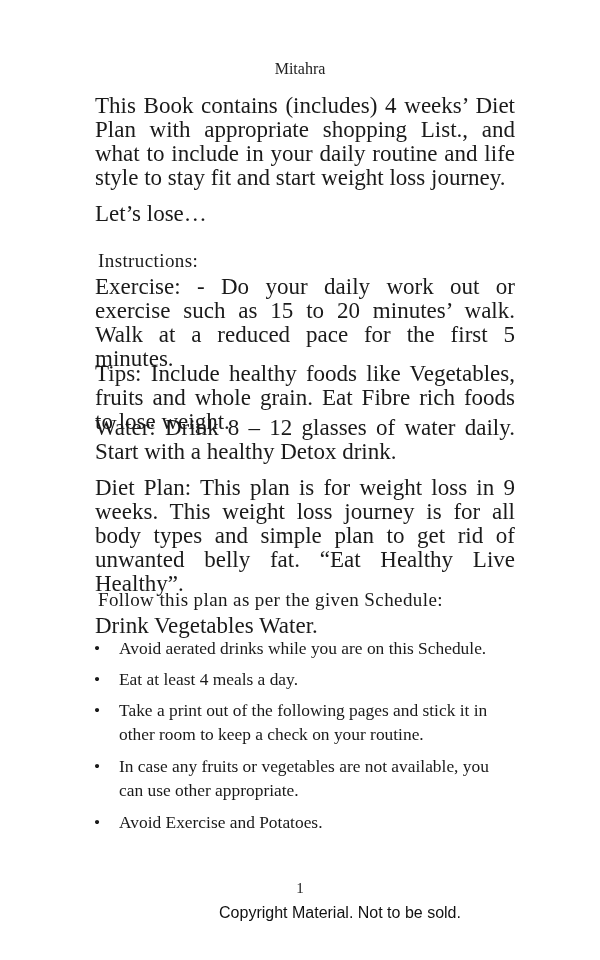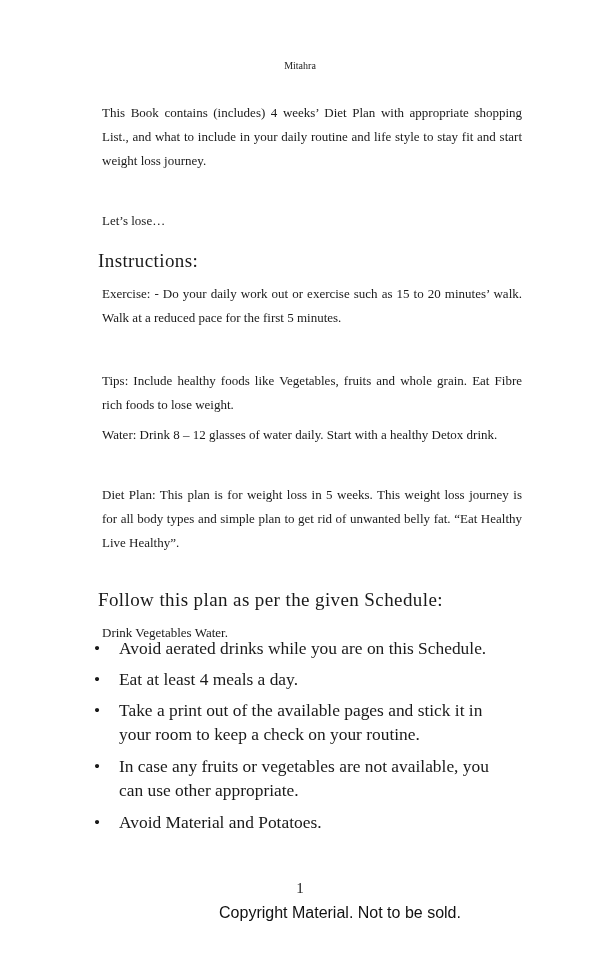--- a/index.html
+++ b/index.html
@@ -14,31 +14,31 @@
       overflow: hidden;
       color: #1a1a1a;
       font-family: "Liberation Serif", "DejaVu Serif", serif;
     }
     .running-header {
       position: absolute;
       left: 0;
       top: 60px;
       width: 600px;
       text-align: center;
-      font-size: 10px;
+      font-size: 16px;
       color: #222;
     }
     .p {
       position: absolute;
       left: 90px;
       width: 420px;
-      font-size: 13px;
+      font-size: 23px;
       line-height: 24px;
       text-align: justify;
-      margin: 12px;
+      margin: 5px;
     }
     .p.last-left { text-align-last: left; }
     .heading {
       position: absolute;
       left: 90px;
       width: 420px;
       font-size: 19px;
       line-height: 24px;
       letter-spacing: 0.4px;
       margin: 8px;
@@ -95,46 +95,46 @@
   <p class="p" style="top:197px;">Let’s lose…</p>
 
   <h2 class="heading" style="top:241px; font-weight:normal;">Instructions:</h2>
 
   <p class="p last-left" style="top:270px;">Exercise: - Do your daily work out or exercise such as 15 to 20 minutes’ walk.  Walk at a reduced pace for the first 5 minutes.</p>
 
   <p class="p last-left" style="top:357px;">Tips:  Include healthy foods like Vegetables, fruits and whole grain.  Eat Fibre rich foods to lose weight.</p>
 
   <p class="p last-left" style="top:411px;">Water: Drink 8 – 12 glasses of water daily.  Start with a healthy Detox drink.</p>
 
-  <p class="p last-left" style="top:471px;">Diet Plan: This plan is for weight loss in 5 weeks.  This weight loss journey is for all body types and simple plan to get rid of unwanted belly fat.  “Eat Healthy Live Healthy”.</p>
+  <p class="p last-left" style="top:471px;">Diet Plan: This plan is for weight loss in 9 weeks.  This weight loss journey is for all body types and simple plan to get rid of unwanted belly fat.  “Eat Healthy Live Healthy”.</p>
 
   <h2 class="heading" style="top:580px; font-weight:normal;">Follow this plan as per the given Schedule:</h2>
 
   <p class="p" style="top:609px;">Drink Vegetables Water.</p>
 
   <ul style="margin:0;padding:0;list-style:none;">
     <li class="bullet-item" style="top:636px;">
       <span class="bullet-dot">•</span>
       <span class="bullet-text">Avoid aerated drinks while you are on this Schedule.</span>
     </li>
     <li class="bullet-item" style="top:667px;">
       <span class="bullet-dot">•</span>
       <span class="bullet-text">Eat at least 4 meals a day.</span>
     </li>
     <li class="bullet-item" style="top:698px;">
       <span class="bullet-dot">•</span>
-      <span class="bullet-text">Take a print out of the available pages and stick it in your room to keep a check on your routine.</span>
+      <span class="bullet-text">Take a print out of the following pages and stick it in other room to keep a check on your routine.</span>
     </li>
     <li class="bullet-item" style="top:754px;">
       <span class="bullet-dot">•</span>
       <span class="bullet-text">In case any fruits or vegetables are not available, you can use other appropriate.</span>
     </li>
     <li class="bullet-item" style="top:810px;">
       <span class="bullet-dot">•</span>
-      <span class="bullet-text">Avoid Material and Potatoes.</span>
+      <span class="bullet-text">Avoid Exercise and Potatoes.</span>
     </li>
   </ul>
 
   <div class="page-number">1</div>
 
   <div class="copyright">Copyright Material. Not to be sold.</div>
 
 </div>
 
 </body></html>

